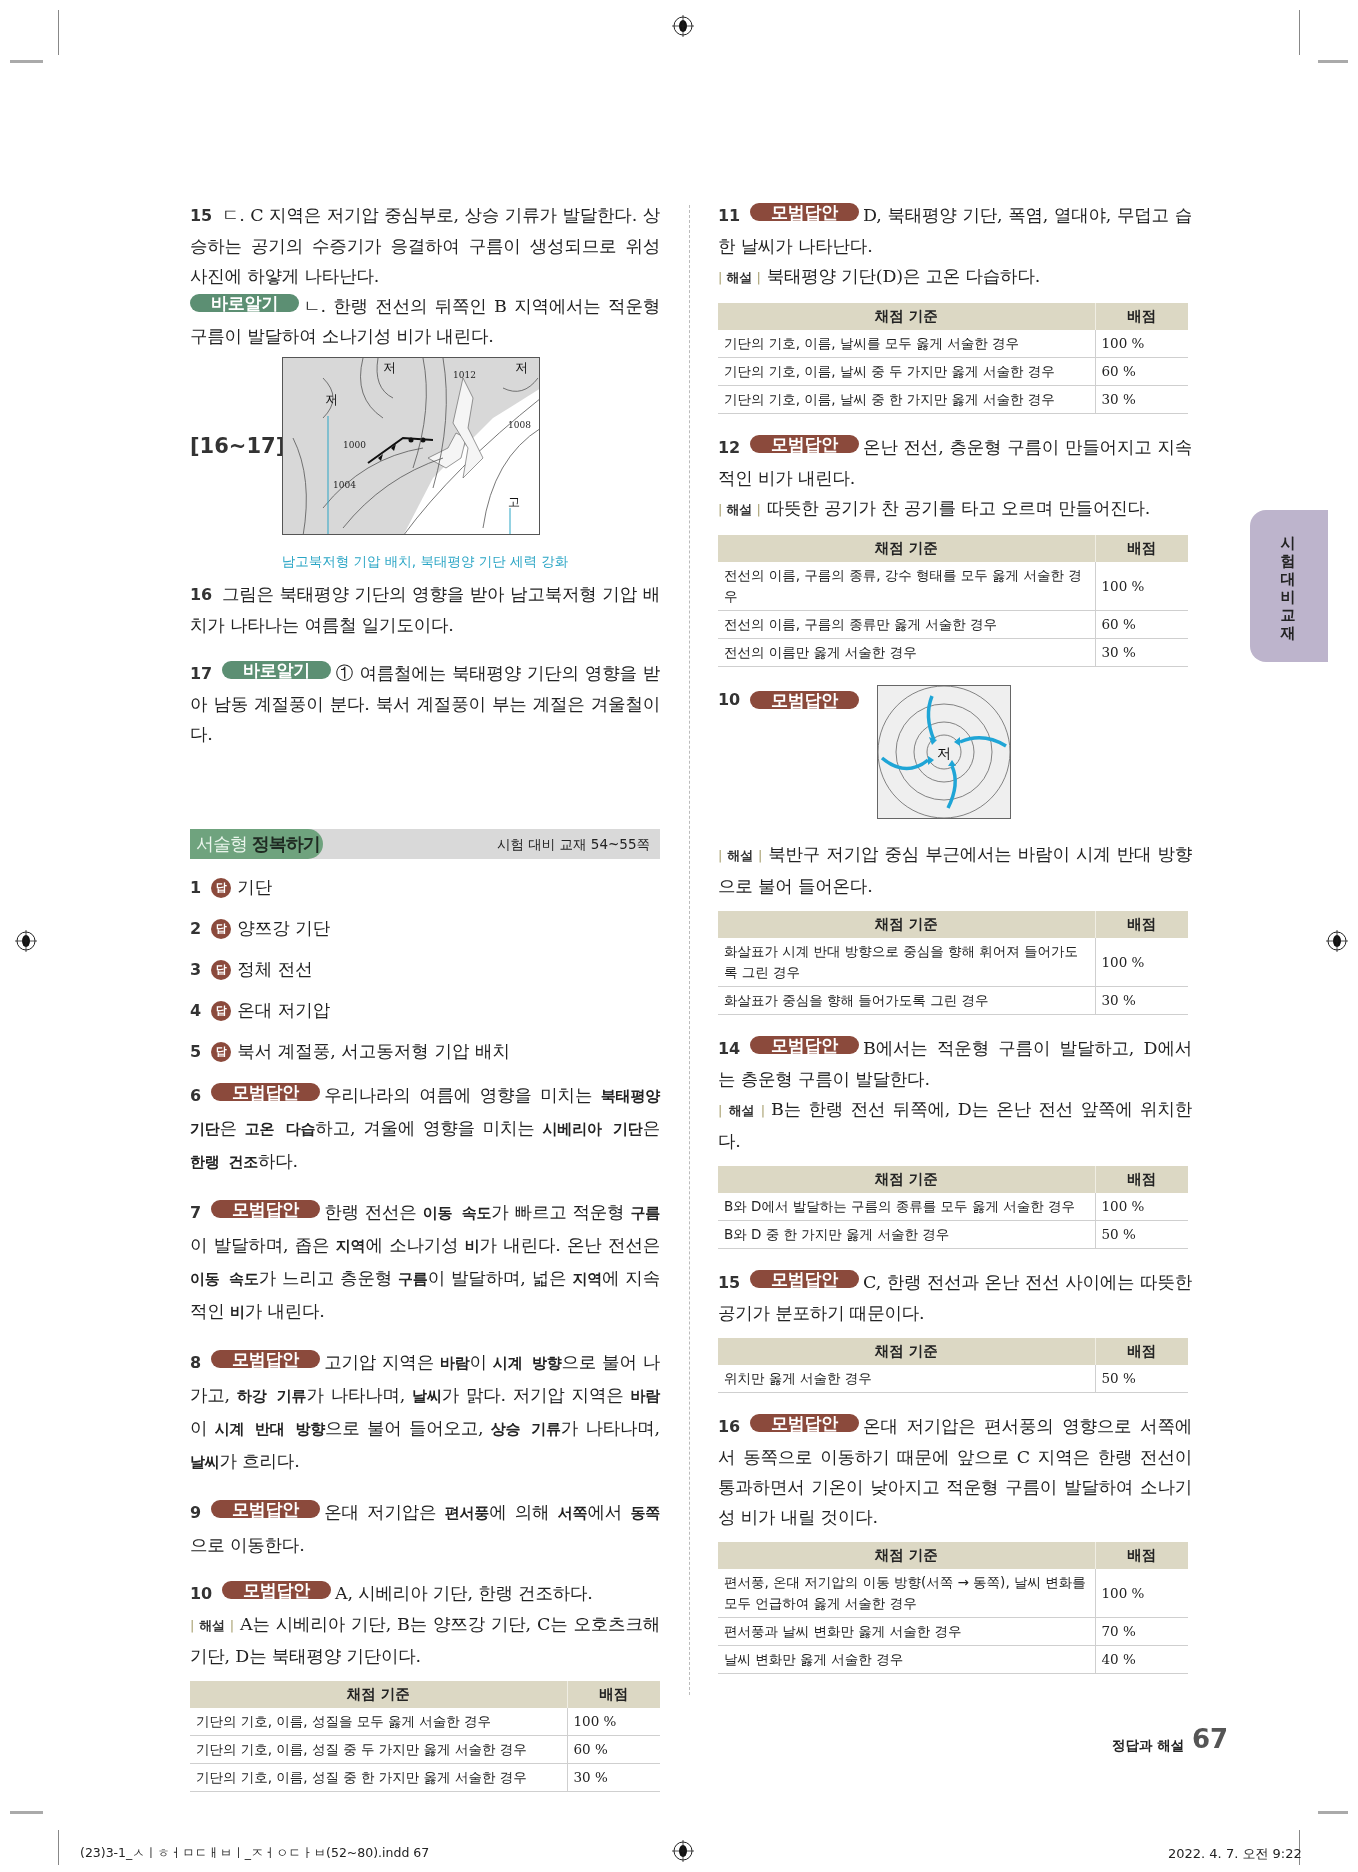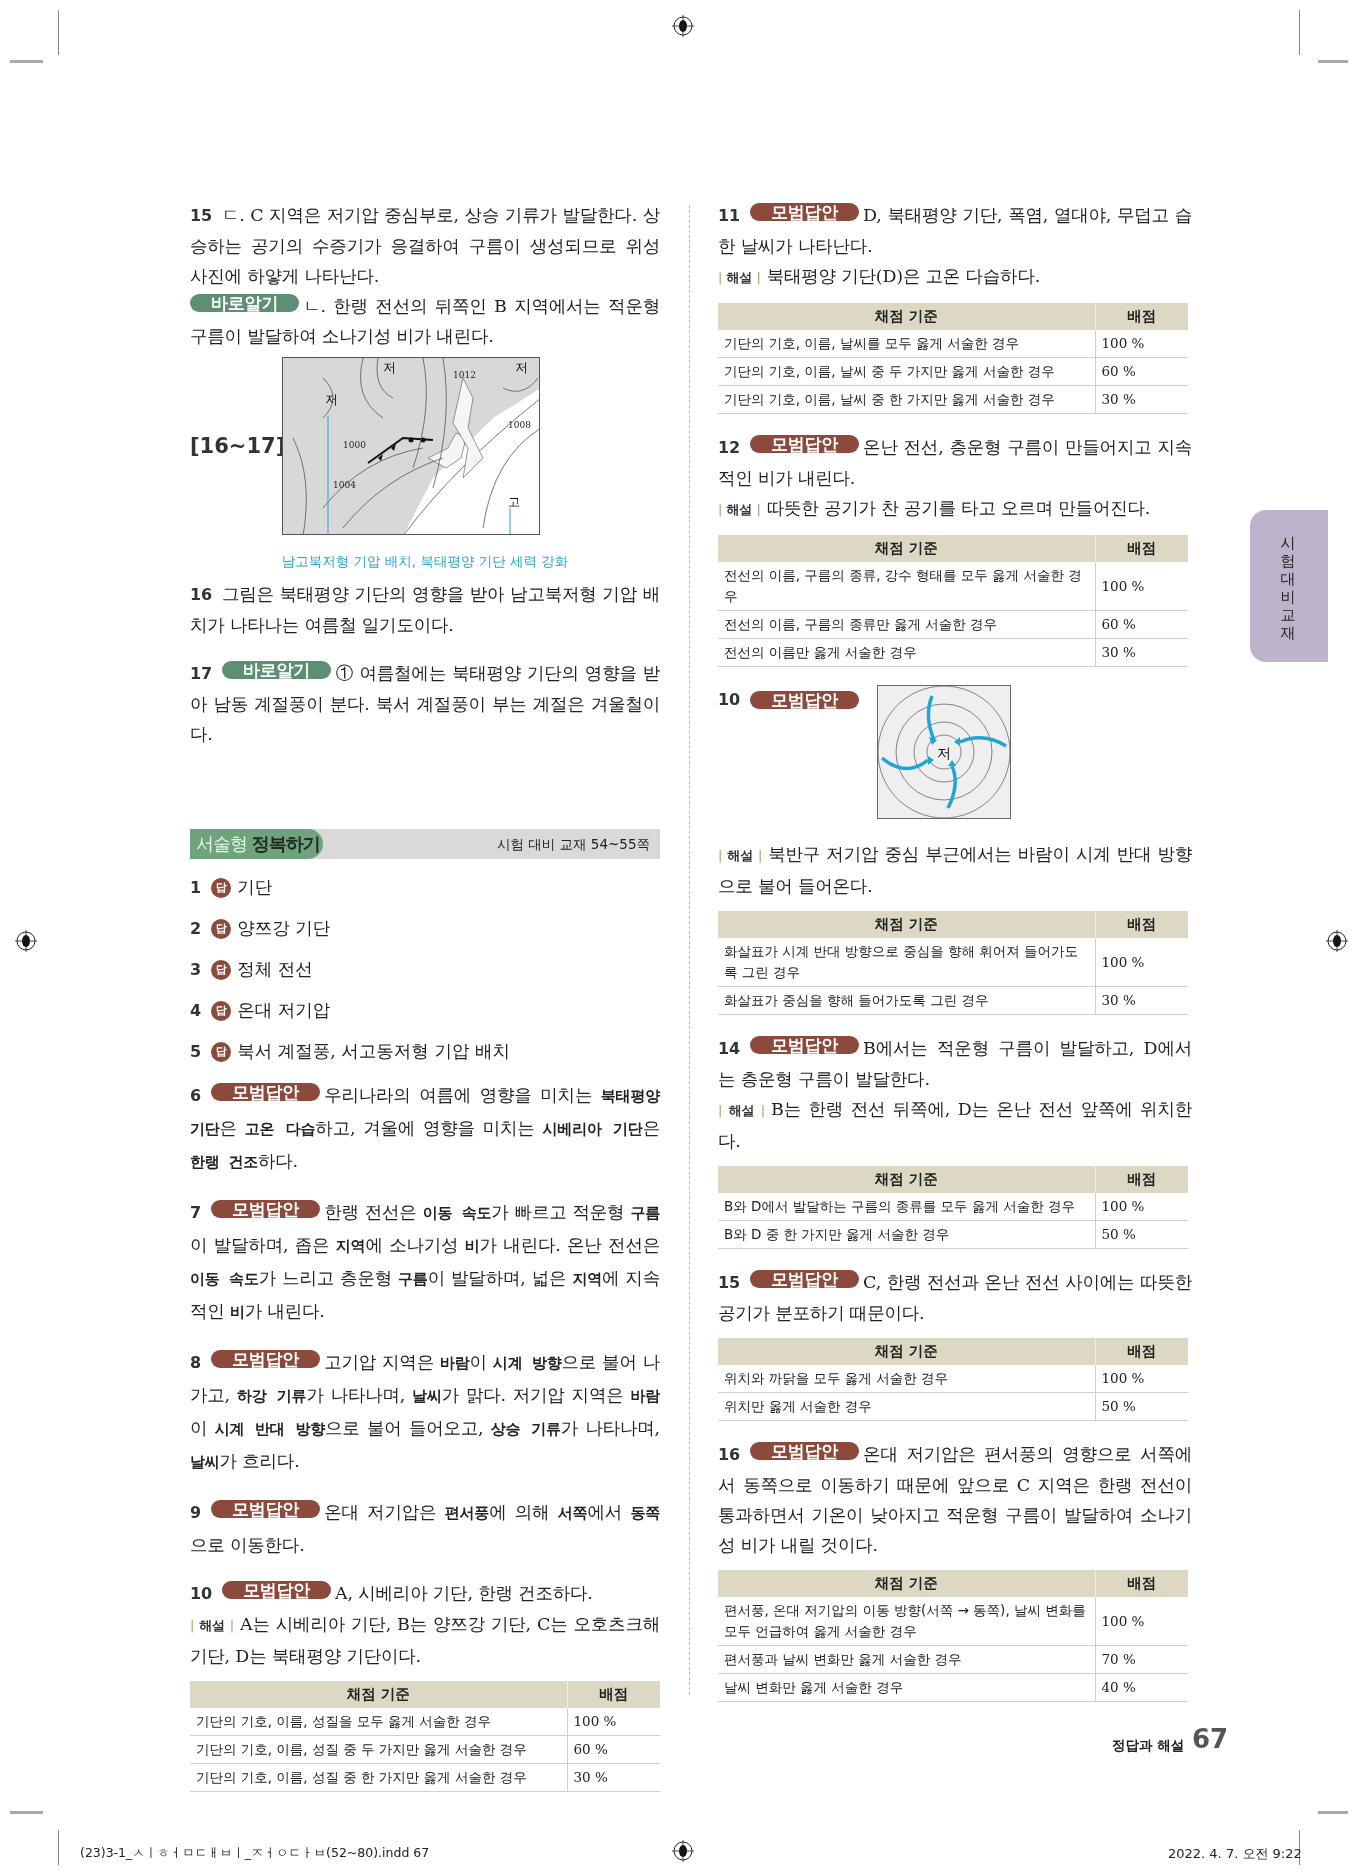--- a/index.html
+++ b/index.html
@@ -48,21 +48,21 @@
   .section-pill .b { color: #1f2a22; font-weight: bold; }
   .section-ref { position: absolute; right: 10px; top: 0; line-height: 30px; font-family: "DejaVu Sans", "Liberation Sans", sans-serif; font-size: 13.5px; color: #222; }
 
   .ans-row { font-size: 17.5px; line-height: 41px; }
 
   
   .lp-box { display: inline-block; vertical-align: top; width: 134px; height: 134px; border: 1px solid #666; background: #efefef; margin-left: 14px; }
 
   
   .side-tab { position: absolute; left: 1250px; top: 510px; width: 78px; height: 152px; background: #bdb4cc; border-radius: 16px 0 0 16px; }
-  .side-tab-text { position: absolute; left: 28px; top: 24px; width: 20px; font-family: "DejaVu Sans", "Liberation Sans", sans-serif; font-weight: normal; font-size: 15px; color: #222; line-height: 18px; text-align: center; word-break: break-all; }
+  .side-tab-text { position: absolute; left: 28px; top: 24px; width: 20px; font-family: "DejaVu Sans", "Liberation Sans", sans-serif; font-weight: bold; font-size: 15px; color: #222; line-height: 18px; text-align: center; word-break: break-all; }
 
   .footer-title { position: absolute; left: 1112px; top: 1737px; font-family: "DejaVu Sans", "Liberation Sans", sans-serif; font-size: 13.5px; font-weight: bold; color: #222; }
   .footer-page { position: absolute; left: 1192px; top: 1724px; font-family: "DejaVu Sans", "Liberation Sans", sans-serif; font-size: 26px; font-weight: bold; color: #555; }
   .slug-file { position: absolute; left: 80px; top: 1845px; font-family: "DejaVu Sans", "Liberation Sans", sans-serif; font-size: 12.5px; color: #222; }
   .slug-date { position: absolute; left: 1168px; top: 1845px; font-family: "DejaVu Sans", "Liberation Sans", sans-serif; font-size: 13px; color: #222; }
 </style>
 </head>
 <body>
 
 <div class="crop-v" style="left:58px;top:10px;height:45px;"></div>
@@ -340,24 +340,20 @@
   <div class="para">
     <span class="qnum">15</span><span class="badge badge-brown">모범답안</span><span>C, 한랭 전선과 온난 전선 사이에는 따뜻한 공기가 분포하기 때문이다.</span>
   </div>
   <table class="score">
     <tbody>
         <tr>
           <th>채점 기준</th>
           <th class="pt">배점</th>
         </tr>
     <tr>
-          <td>위치와 까닭을 모두 옳게 서술한 경우</td>
-          <td class="pt">100 %</td>
-        </tr>
-    <tr>
           <td>위치만 옳게 서술한 경우</td>
           <td class="pt">50 %</td>
         </tr>
   </tbody>
     </table>
 
   <div class="gap-m"></div>
   <div class="para">
     <span class="qnum">16</span><span class="badge badge-brown">모범답안</span><span>온대 저기압은 편서풍의 영향으로 서쪽에서 동쪽으로 이동하기 때문에 앞으로 C 지역은 한랭 전선이 통과하면서 기온이 낮아지고 적운형 구름이 발달하여 소나기성 비가 내릴 것이다.</span>
   </div>

